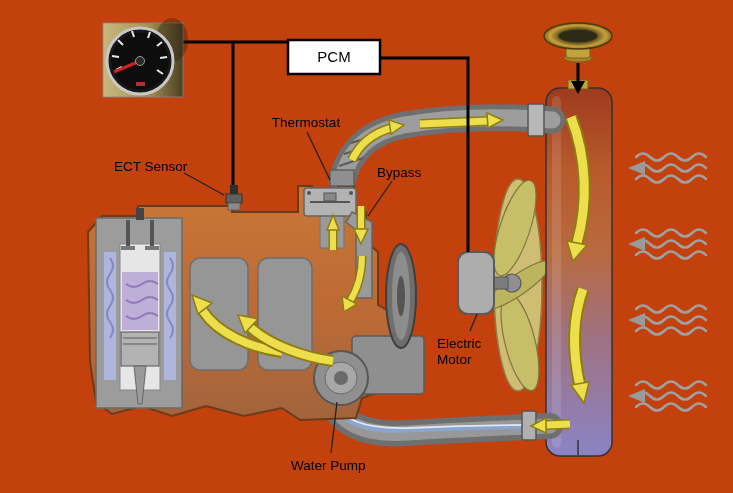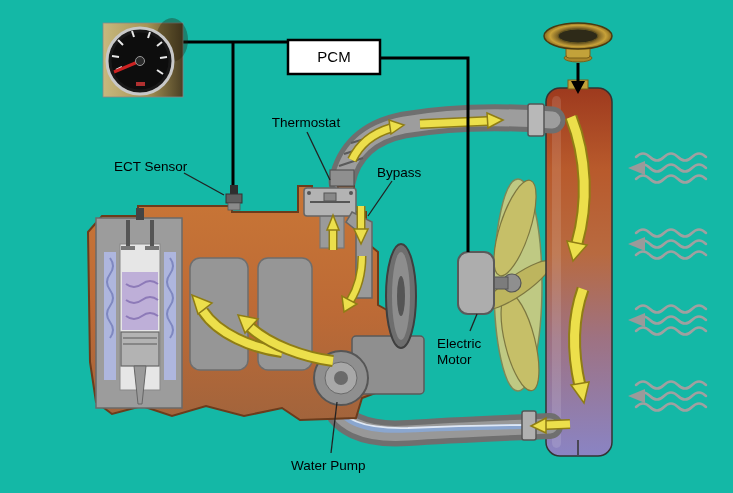--- a/index.html
+++ b/index.html
@@ -1,16 +1,16 @@
 <!DOCTYPE html>
 <html><head>
 <meta charset="utf-8">
 <style>
   html,body{margin:0;padding:0;background:#fff;}
-  .stage{position:relative;width:733px;height:493px;background:#14b8a6;overflow:hidden;
+  .stage{position:relative;width:733px;height:493px;background:#c2410c;overflow:hidden;
          font-family:"Liberation Sans",sans-serif;}
   .stage svg{display:block;}
   text{font-family:"Liberation Sans",sans-serif;fill:#000;}
 </style>
 </head>
 <body>
 
 <div class="stage">
 <svg width="733" height="493" viewBox="0 0 733 493" xmlns="http://www.w3.org/2000/svg">
   <defs>

